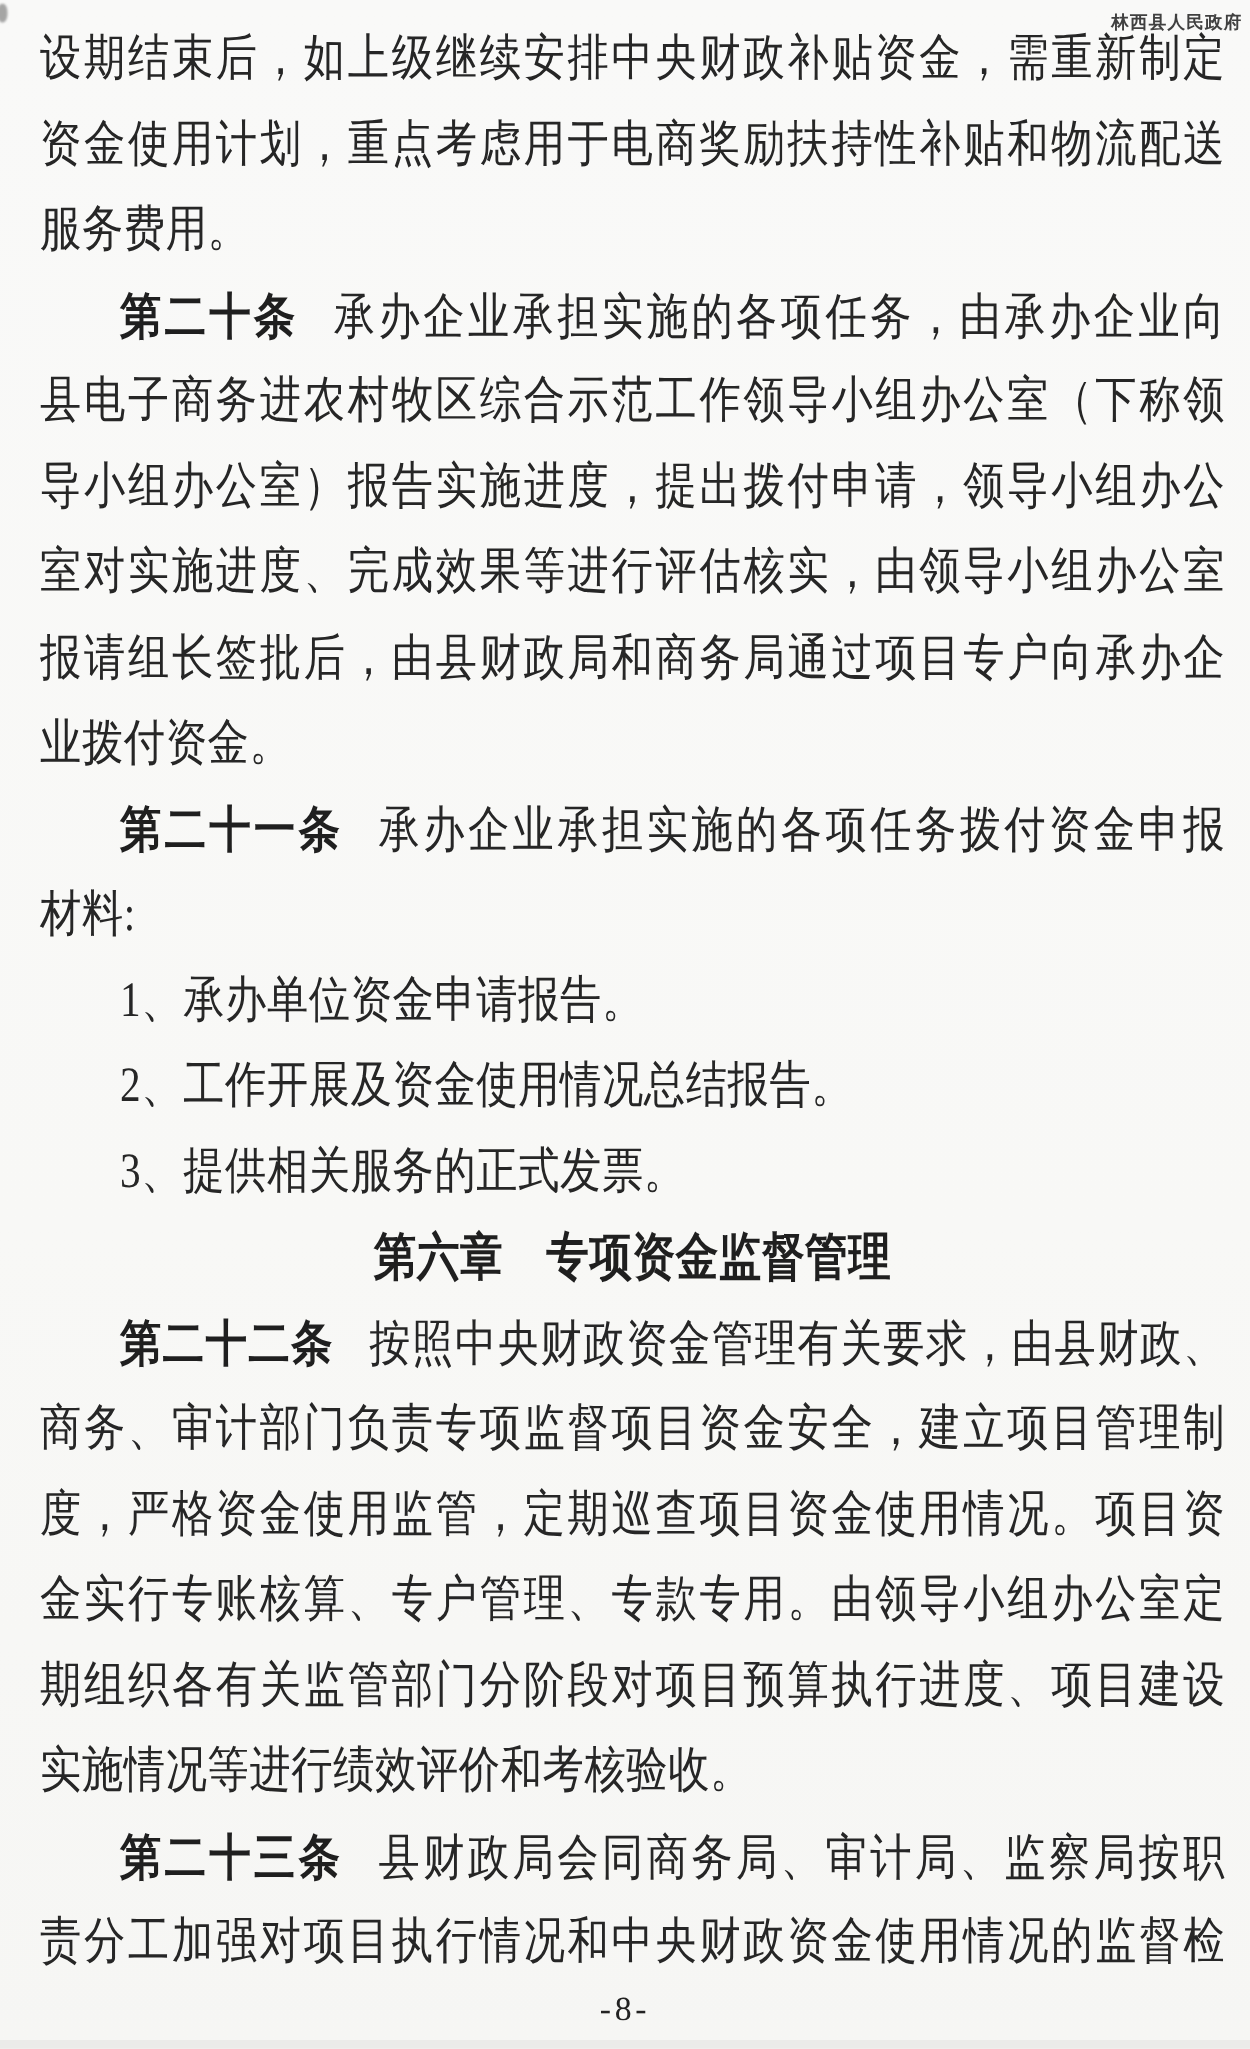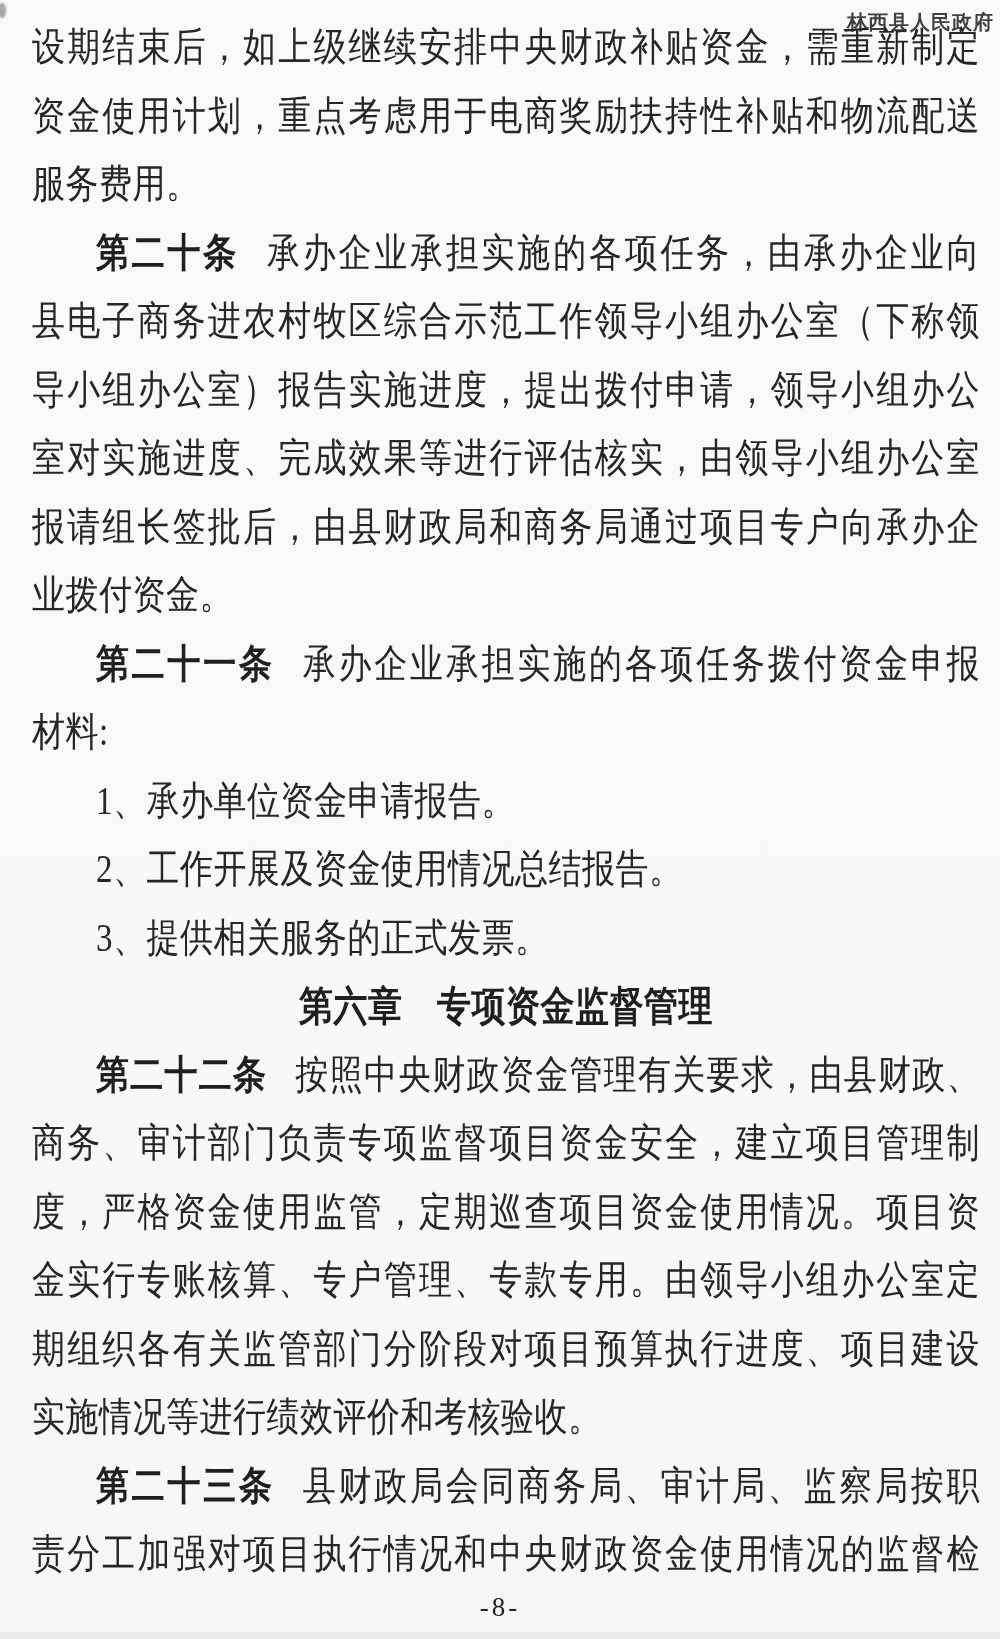--- a/index.html
+++ b/index.html
@@ -34,21 +34,21 @@
     background: #6e6e6e;
     opacity: 0.6;
     border-radius: 45%;
     filter: blur(1px);
   }
   .watermark {
     position: absolute;
     top: 9px;
     right: 6px;
     font-family: "Liberation Sans", "DejaVu Sans", sans-serif;
-    font-size: 20px;
+    font-size: 14px;
     font-weight: 600;
     letter-spacing: 1px;
     color: #404040;
   }
   .doc {
     position: absolute;
     top: 13px;
     left: 32px;
     right: 20px;
   }

